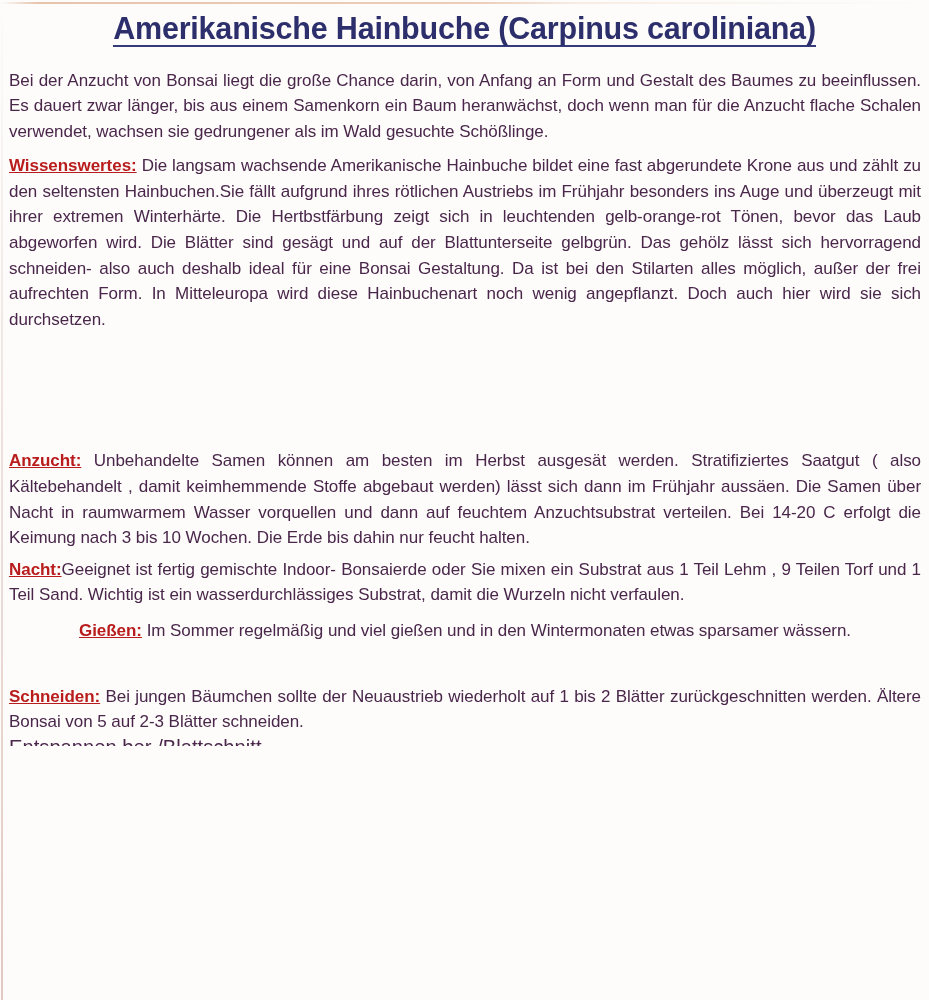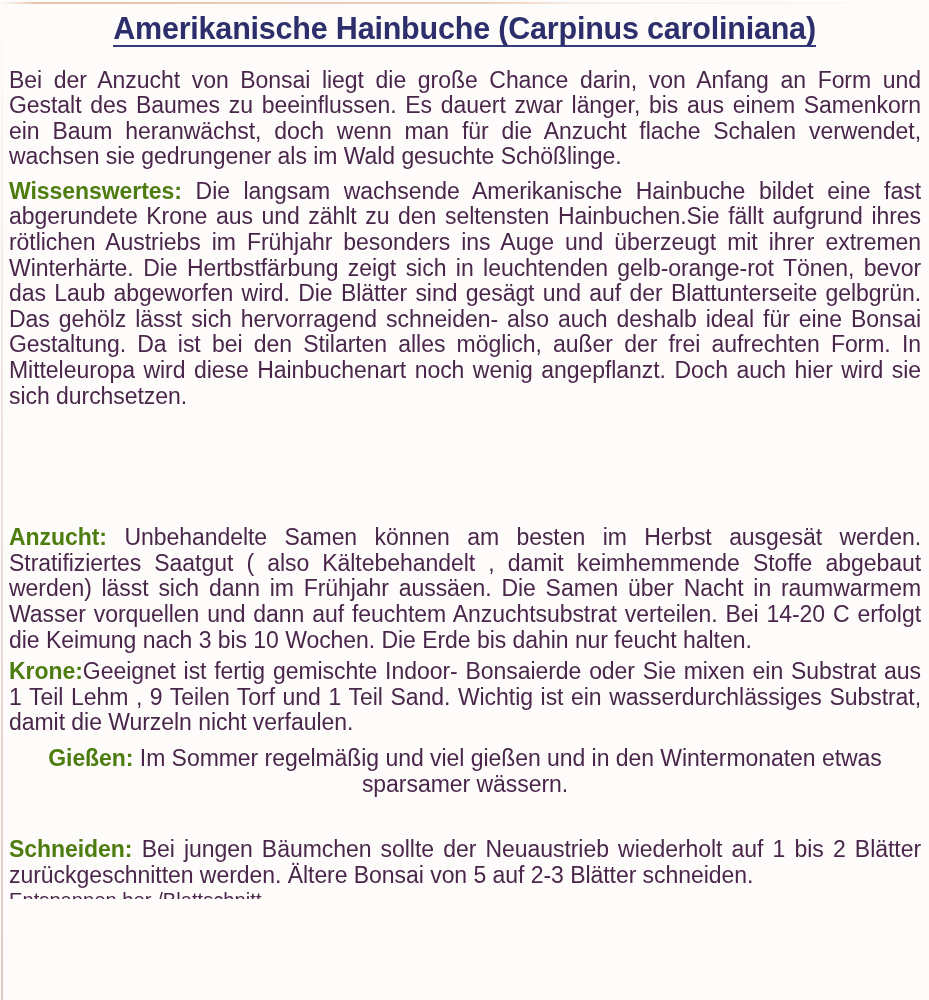--- a/index.html
+++ b/index.html
@@ -73,34 +73,35 @@
     font-weight: bold;
   }
 
   
   .content {
     padding: 0 8px 0 9px;
   }
   p.para {
     margin: 0;
     color: #49264a;
-    font-size: 23px;
+    font-size: 17px;
     line-height: 25.6px;
     text-align: justify;
     text-justify: inter-word;
     letter-spacing: -0.05px;
     font-weight: 500;
   }
   p.para.left {
     text-align: center;
   }
   .heading-run {
     font-weight: bold;
+    text-decoration: underline;
     text-underline-offset: 1px;
-    color: #4d7c0f;
+    color: #b91c1c;
   }
 
   
   .gap-intro   { height: 21px; }
   .gap-p1      { height: 9px;  }
   .gap-big-1   { height: 80px; }
   .gap-big-2   { height: 36px; }
   .gap-sm      { height: 6px;  }
   .gap-sm2     { height: 5px;  }
   .gap-last    { height: 40px; }
@@ -143,21 +144,21 @@
 
     <div class="gap-big-1"></div>
 
 
     <div class="gap-big-2"></div>
 
     <p class="para"><span class="heading-run">Anzucht:</span><span> Unbehandelte Samen können am besten im Herbst ausgesät werden. Stratifiziertes Saatgut ( also Kältebehandelt , damit keimhemmende Stoffe abgebaut werden) lässt sich dann im Frühjahr aussäen. Die Samen über Nacht in raumwarmem Wasser vorquellen und dann auf feuchtem Anzuchtsubstrat verteilen. Bei 14-20 C erfolgt die Keimung nach  3 bis 10 Wochen. Die Erde bis dahin nur feucht halten.</span></p>
 
     <div class="gap-sm"></div>
 
-    <p class="para"><span class="heading-run">Krone:</span><span>Geeignet ist fertig gemischte Indoor- Bonsaierde oder Sie mixen ein Substrat aus 1 Teil Lehm , 9 Teilen Torf und 1 Teil Sand. Wichtig ist ein wasserdurchlässiges Substrat, damit die Wurzeln nicht verfaulen.</span></p>
+    <p class="para"><span class="heading-run">Nacht:</span><span>Geeignet ist fertig gemischte Indoor- Bonsaierde oder Sie mixen ein Substrat aus 1 Teil Lehm , 9 Teilen Torf und 1 Teil Sand. Wichtig ist ein wasserdurchlässiges Substrat, damit die Wurzeln nicht verfaulen.</span></p>
 
     <div class="gap-sm2"></div>
 
 
     <div class="gap-sm2"></div>
 
     <p class="para left"><span class="heading-run">Gießen:</span><span> Im Sommer regelmäßig und viel gießen und in den Wintermonaten etwas sparsamer wässern.</span></p>
 
     <div class="gap-last"></div>
 

